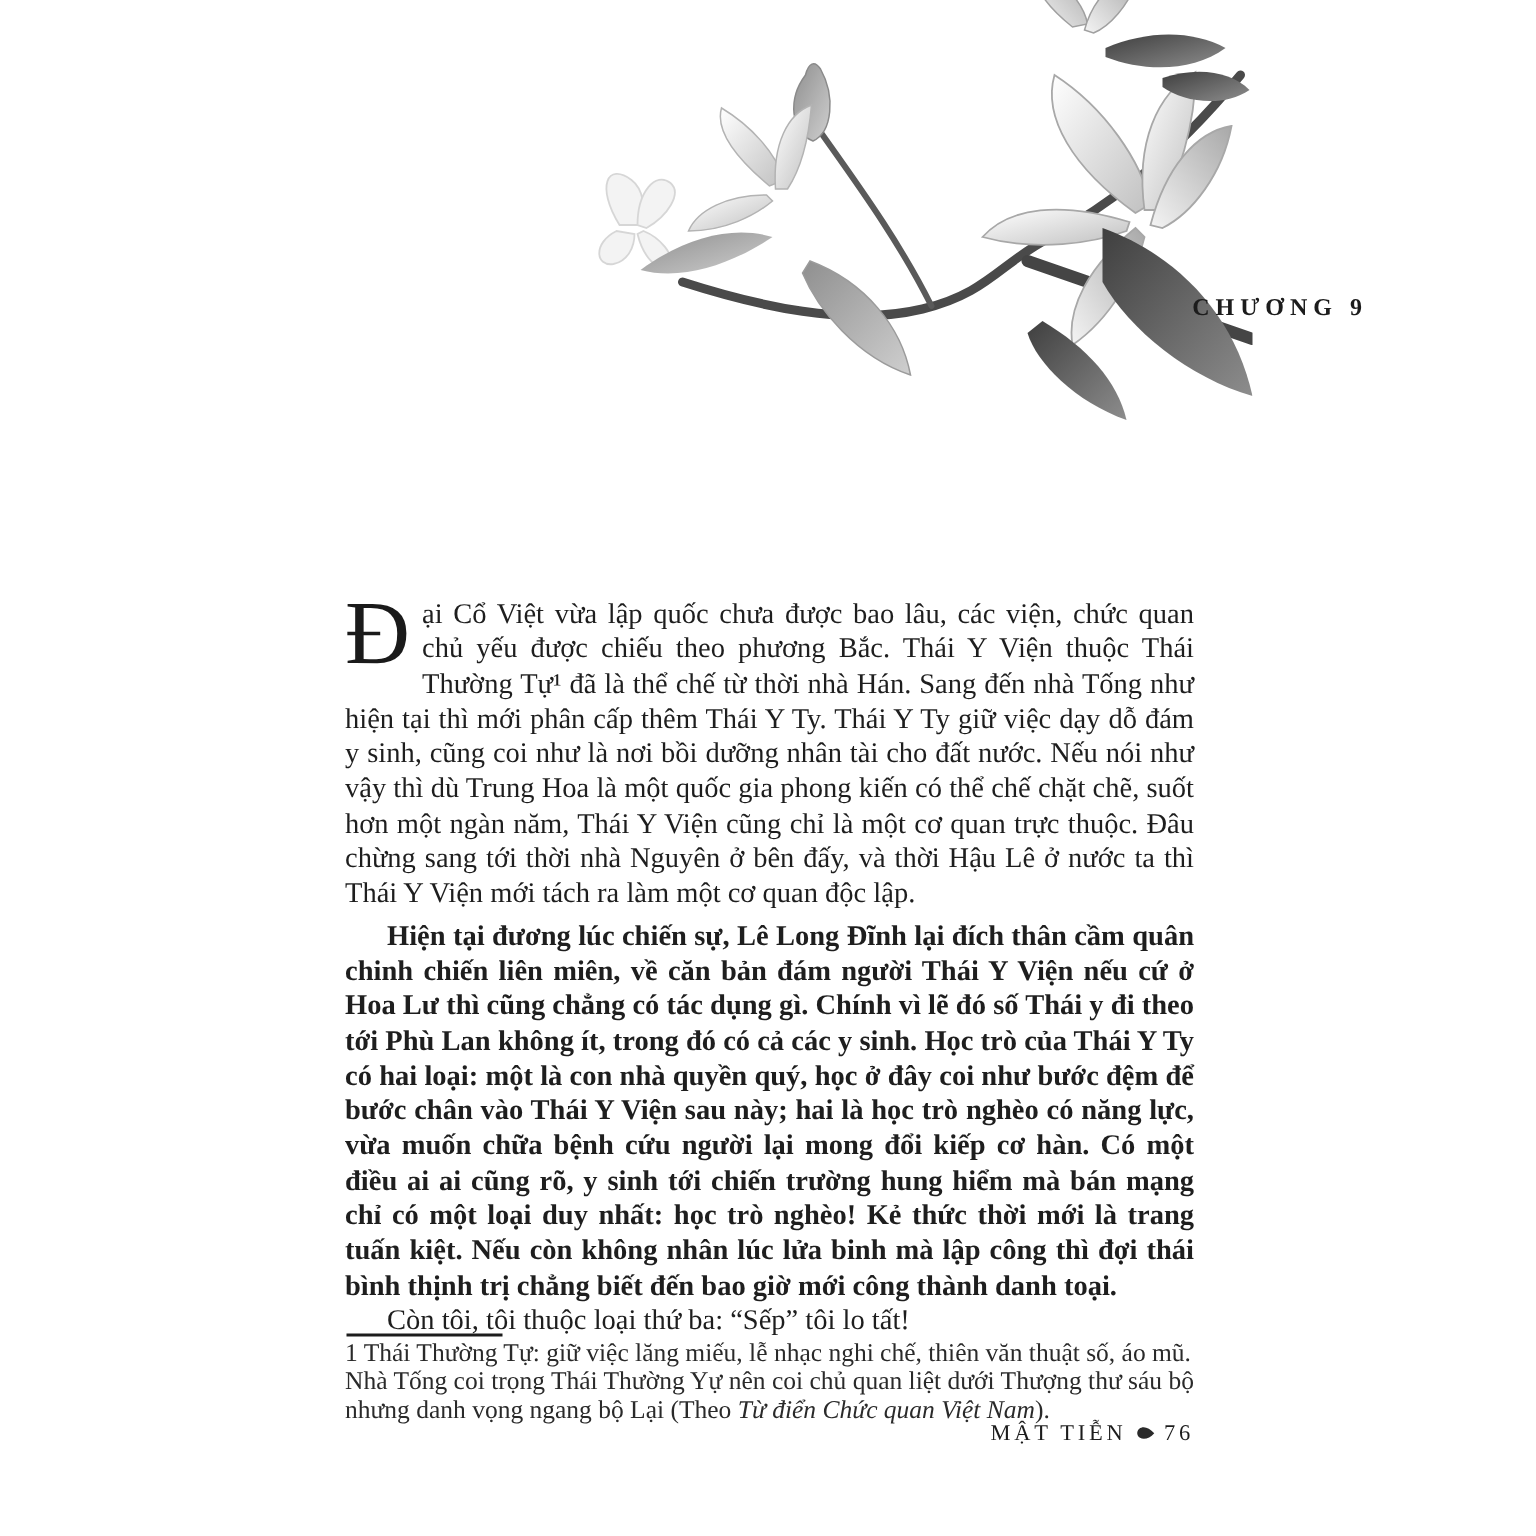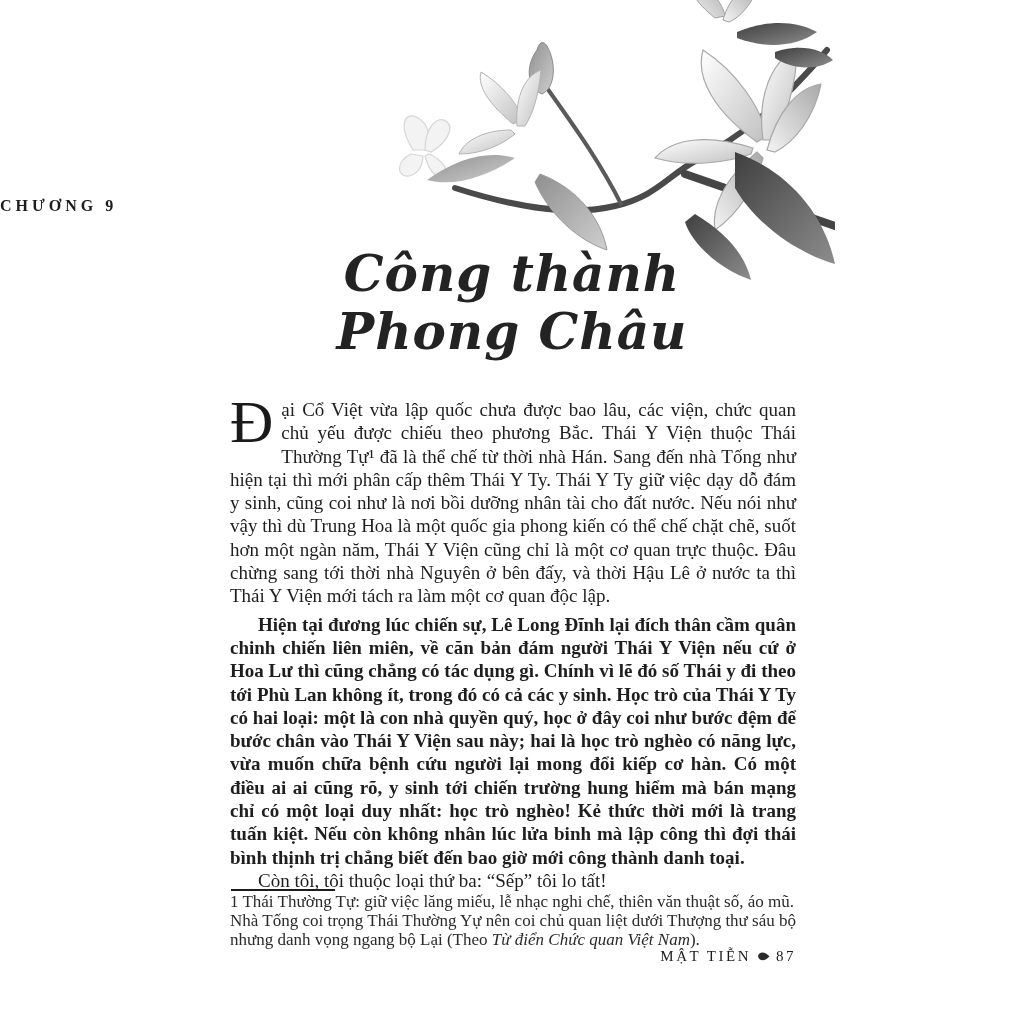--- a/index.html
+++ b/index.html
@@ -2,21 +2,21 @@
 <html><head>
 <meta charset="utf-8">
 <style>
   html,body{margin:0;padding:0;background:#ffffff;}
   .page{
     position:relative;width:1024px;height:1024px;background:#ffffff;
     font-family:"Liberation Serif",serif;color:#1e1e1e;overflow:hidden;
   }
   .illustration{position:absolute;left:385px;top:-8px;width:450px;height:290px;}
   .chapter-label{
-    position:absolute;top:197px;left:0;width:912px;text-align:left;
+    position:absolute;top:197px;left:0;width:912px;text-align:right;
     font-size:16px;font-weight:700;letter-spacing:4px;color:#1c1c1c;
   }
   .title-block{
     position:absolute;top:245px;left:0;width:1024px;text-align:center;
     font-family:"DejaVu Serif",serif;font-style:italic;font-weight:700;
     font-size:50px;line-height:58px;color:#232323;letter-spacing:1px;
   }
   .text-main{
     position:absolute;left:230px;top:398px;width:566px;
     font-size:19px;line-height:23.3px;text-align:justify;
@@ -108,37 +108,33 @@
     </g>
 
     <path fill="url(#leafdark)" d="M350 160 C400 178 438 218 450 272 C408 260 368 228 350 196 Z"></path>
     <path fill="url(#leafdark)" d="M310 222 C340 240 360 262 366 288 C332 276 306 250 300 230 Z"></path>
 
     <path fill="url(#leafmid)" stroke="#9b9b9b" stroke-width="1" d="M155 182 C192 196 216 226 222 258 C186 246 160 214 150 190 Z"></path>
   </svg>
 
   <div class="chapter-label">CHƯƠNG 9</div>
 
-  <div class="title-block">
-    <div>Công thành</div>
-    <div>Phong Châu</div>
-  </div>
 
   <div class="text-main">
     <p><span class="dropcap">Đ</span><span>ại Cổ Việt vừa lập quốc chưa được bao lâu, các viện, chức quan chủ yếu được chiếu theo phương Bắc. Thái Y Viện thuộc Thái Thường Tự¹ đã là thể chế từ thời nhà Hán. Sang đến nhà Tống như hiện tại thì mới phân cấp thêm Thái Y Ty. Thái Y Ty giữ việc dạy dỗ đám y sinh, cũng coi như là nơi bồi dưỡng nhân tài cho đất nước. Nếu nói như vậy thì dù Trung Hoa là một quốc gia phong kiến có thể chế chặt chẽ, suốt hơn một ngàn năm, Thái Y Viện cũng chỉ là một cơ quan trực thuộc. Đâu chừng sang tới thời nhà Nguyên ở bên đấy, và thời Hậu Lê ở nước ta thì Thái Y Viện mới tách ra làm một cơ quan độc lập.</span></p>
     <p class="para-2">Hiện tại đương lúc chiến sự, Lê Long Đĩnh lại đích thân cầm quân chinh chiến liên miên, về căn bản đám người Thái Y Viện nếu cứ ở Hoa Lư thì cũng chẳng có tác dụng gì. Chính vì lẽ đó số Thái y đi theo tới Phù Lan không ít, trong đó có cả các y sinh. Học trò của Thái Y Ty có hai loại: một là con nhà quyền quý, học ở đây coi như bước đệm để bước chân vào Thái Y Viện sau này; hai là học trò nghèo có năng lực, vừa muốn chữa bệnh cứu người lại mong đổi kiếp cơ hàn. Có một điều ai ai cũng rõ, y sinh tới chiến trường hung hiểm mà bán mạng chỉ có một loại duy nhất: học trò nghèo! Kẻ thức thời mới là trang tuấn kiệt. Nếu còn không nhân lúc lửa binh mà lập công thì đợi thái bình thịnh trị chẳng biết đến bao giờ mới công thành danh toại.</p>
     <p class="para-3">Còn tôi, tôi thuộc loại thứ ba: “Sếp” tôi lo tất!</p>
   </div>
 
   <div class="footnote-rule"></div>
 
   <div class="footnotes">
     <div>1 Thái Thường Tự: giữ việc lăng miếu, lễ nhạc nghi chế, thiên văn thuật số, áo mũ.</div>
     <div><span>Nhà Tống coi trọng Thái Thường Yự nên coi chủ quan liệt dưới Thượng thư sáu bộ nhưng danh vọng ngang bộ Lại (Theo </span><span class="fn-italic">Từ điển Chức quan Việt Nam</span><span>).</span></div>
   </div>
 
   <div class="footer">
     <span>MẬT TIỄN</span><span class="fleuron"><svg width="13" height="11" viewBox="0 0 13 11" xmlns="http://www.w3.org/2000/svg">
           <path fill="#2a2a2a" d="M12.5 5.5 C9 1.5 5 0.5 2.5 2.5 C0.5 4.2 0.8 7.2 3 8.5 C5.5 10 9.5 9 12.5 5.5 Z M3.5 4 C2.5 4.8 2.6 6.3 3.6 7 C3 5.9 3 4.9 3.5 4 Z"></path>
-        </svg></span><span>87</span>
+        </svg></span><span>76</span>
   </div>
 
 </div>
 
 </body></html>

